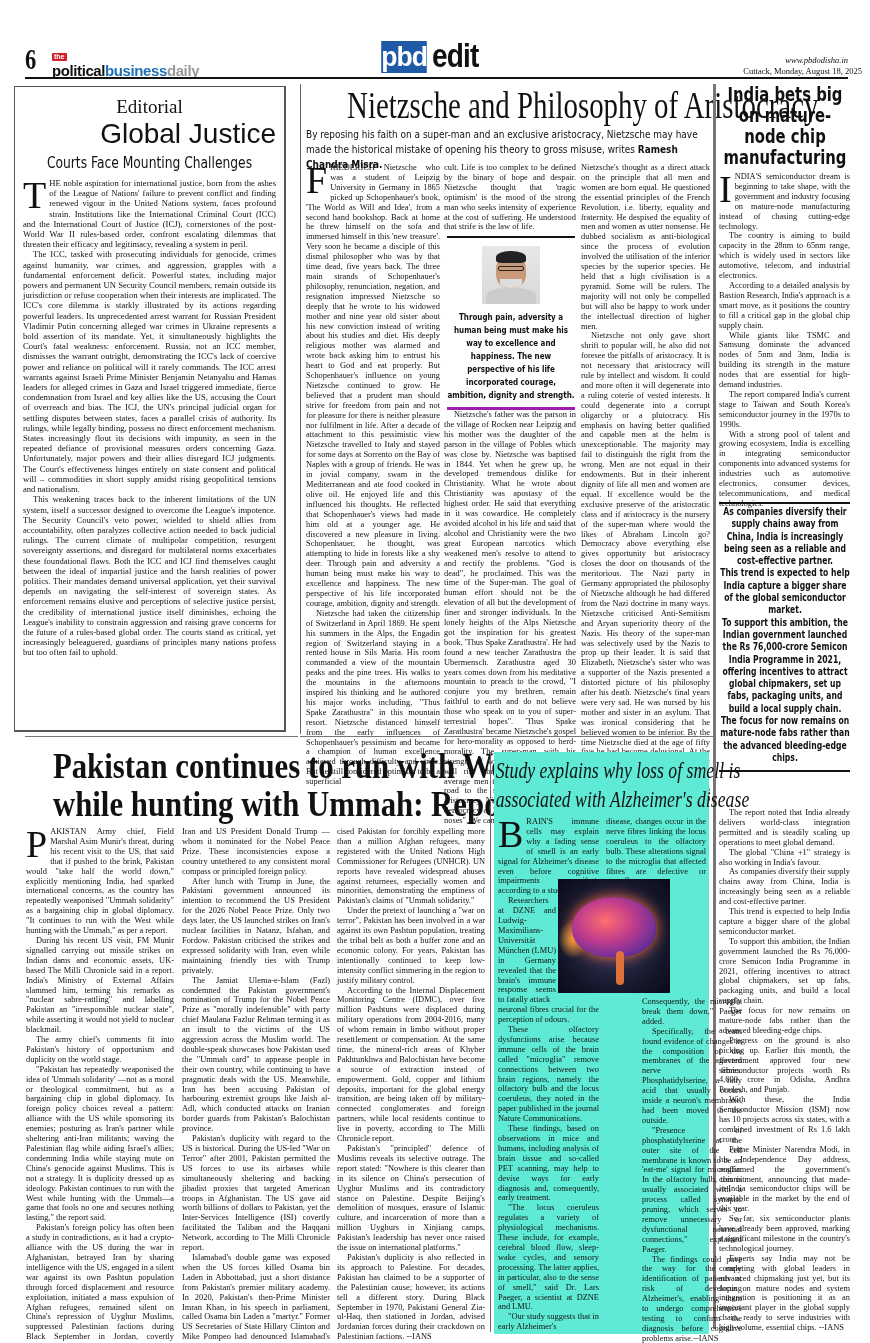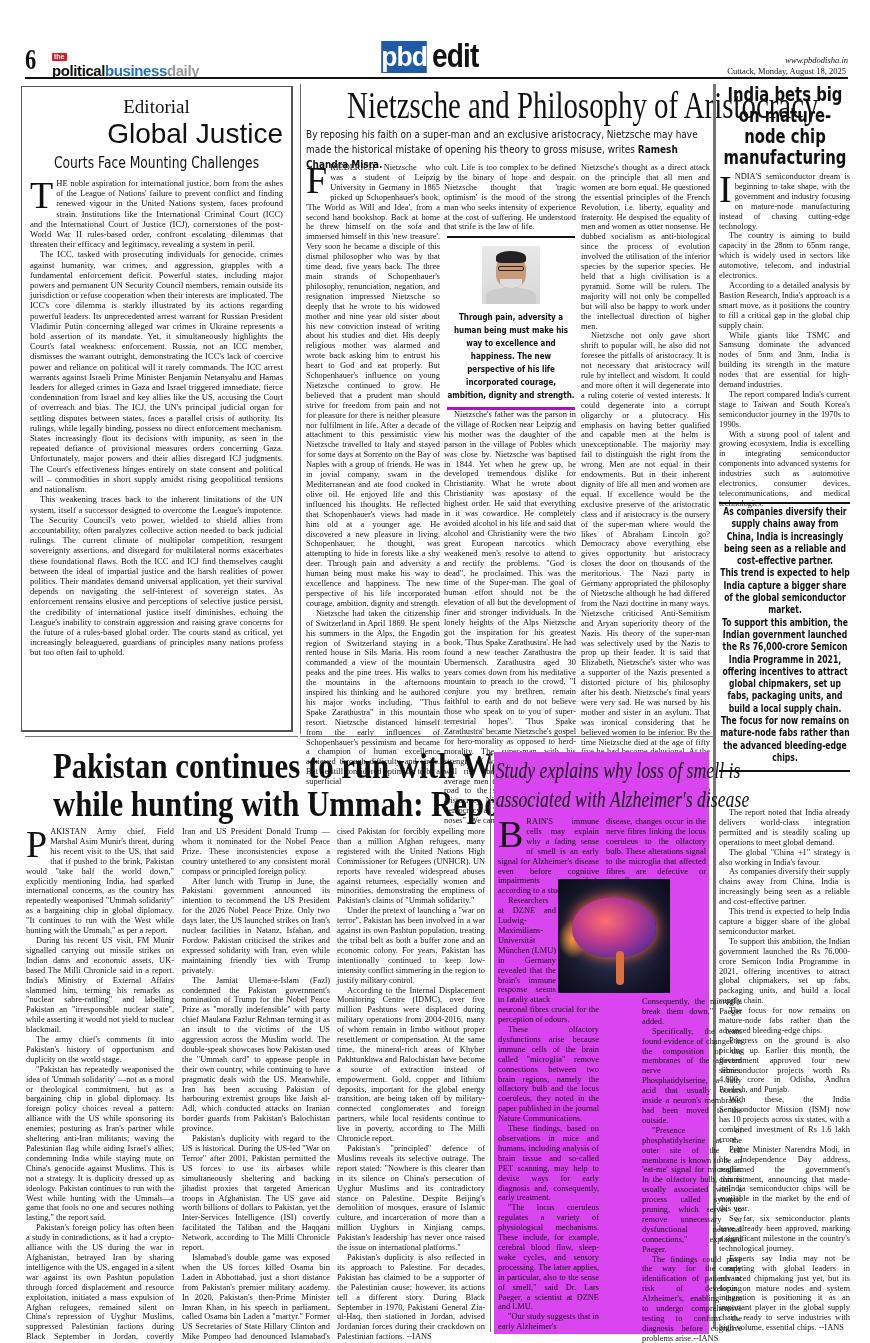--- a/index.html
+++ b/index.html
@@ -13,24 +13,24 @@
   .drop{float:left;font-size:38px;line-height:30px;margin:2px 3px 0 0;font-family:"Liberation Serif",serif;}
   
   .pageno{left:25px;top:44px;font-size:30px;font-weight:bold;font-family:"Liberation Serif",serif;line-height:30px;transform:scaleX(0.75);transform-origin:left;}
   .brand{left:52px;top:45px;}
   .brand .the{display:inline-block;background:#d0202a;color:#fff;font-size:7px;font-weight:bold;font-family:"Liberation Sans",sans-serif;padding:0 2px;line-height:8px;border-radius:1px;}
   .brand .nm{font-family:"Liberation Sans",sans-serif;font-weight:bold;font-size:15px;letter-spacing:-0.4px;line-height:16px;}
   .brand .pol{color:#111;} .brand .bus{color:#1f6fb7;} .brand .dly{color:#999;}
   .logo{left:380px;top:41px;width:48px;height:32px;background:#1f5aa6;color:#fff;font-family:"Liberation Sans",sans-serif;font-weight:bold;font-size:28px;line-height:32px;text-align:center;letter-spacing:-1px;transform:scaleX(0.95);}
   .edit{left:432px;top:38px;font-family:"Liberation Sans",sans-serif;font-weight:bold;font-size:33px;line-height:36px;letter-spacing:-1px;transform:scaleX(0.85);transform-origin:left;}
   .site{right:22px;top:55px;font-size:8.5px;font-style:italic;text-align:right;}
-  .date{right:24px;top:66px;font-size:8.5px;text-align:right;}
+  .date{right:8px;top:66px;font-size:8.5px;text-align:right;}
   .rule-top{left:25px;top:77px;width:823px;height:2px;background:#111;}
   
-  .edbox{left:21px;top:86px;width:272px;height:646px;border:1px solid #555;border-right-width:2px;border-bottom-width:2px;padding:10px 8px 6px 8px;}
+  .edbox{left:14px;top:86px;width:272px;height:646px;border:1px solid #555;border-right-width:2px;border-bottom-width:2px;padding:10px 8px 6px 8px;}
   .edbox h3{font-size:19px;text-align:center;font-weight:normal;line-height:20px;font-family:"Liberation Serif",serif;}
   .edbox h1{font-size:28px;text-align:right;font-weight:normal;line-height:34px;font-family:Liberation Sans, sans-serif;}
   .edbox h2{font-size:15px;text-align:center;font-weight:normal;line-height:24px;margin-bottom:3px;font-family:"DejaVu Sans",sans-serif;transform:scaleX(0.82);}
   .edbox .txt{font-size:8.6px;line-height:10.2px;}
   
   .nz-title{left:302px;top:84px;width:410px;font-size:37px;line-height:44px;font-weight:normal;text-align:center;font-family:"Liberation Serif",serif;white-space:nowrap;transform:scaleX(0.78);transform-origin:center;}
   .nz-deck{left:306px;top:127px;width:405px;font-family:"DejaVu Sans",sans-serif;font-size:11.2px;line-height:15px;transform:scaleX(0.8);transform-origin:left;width:506px;}
   .nz-deck b{font-weight:bold;}
   .vline{background:#666;width:1px;}
   .nzcol{top:163px;width:134px;}
@@ -46,21 +46,21 @@
   
   .sbox{left:719px;top:84px;width:131px;}
   .sbox h1{font-family:"DejaVu Sans",sans-serif;font-weight:bold;font-size:19px;line-height:21px;text-align:center;transform:scaleX(0.78);width:168px;margin-left:-18px;}
   .sbar{left:713px;top:84px;width:3px;height:1245px;background:#777;}
   .squote{left:719px;top:502px;width:131px;border-top:2px solid #111;border-bottom:2px solid #111;padding:2px 0 6px 0;}
   .squote p{font-family:"DejaVu Sans",sans-serif;font-weight:bold;font-size:9.6px;line-height:12.3px;text-align:center;transform:scaleX(0.8);width:164px;margin-left:-16px;}
   
   .pk-title{left:25px;top:748px;width:465px;font-family:"Liberation Serif",serif;font-weight:bold;font-size:35px;line-height:38px;text-align:center;transform:scaleX(0.88);transform-origin:center;white-space:nowrap;}
   .pkcol{top:827px;width:148px;}
   
-  .stbox{left:494px;top:752px;width:215px;height:582px;background:#d946ef;padding:4px 13px 0 4px;}
+  .stbox{left:494px;top:752px;width:215px;height:582px;background:#5eead4;padding:4px 13px 0 4px;}
   .st-title{font-family:"Liberation Serif",serif;font-style:italic;font-size:24px;line-height:29px;text-align:center;transform:scaleX(0.74);width:290px;margin-left:-40px;white-space:nowrap;}
   .brain{left:558px;top:879px;width:112px;height:114px;background:radial-gradient(ellipse at 50% 50%,#3a3d6a 0%,#141628 70%,#0a0b18 100%);overflow:hidden;}
   .brain .lobe{position:absolute;left:14px;top:18px;width:84px;height:60px;border-radius:50% 50% 45% 45%;background:radial-gradient(ellipse at 40% 40%,#ff6e6e 0%,#c03c8c 40%,#5a2c9c 80%);box-shadow:0 0 14px #ff6a3c;}
   .brain .stem{position:absolute;left:58px;top:72px;width:8px;height:34px;background:#e0703a;border-radius:4px;}
   .brain .glow{position:absolute;left:0;top:40px;width:30px;height:40px;background:radial-gradient(#ffae3c,transparent 70%);}
 </style>
 </head>
 <body>
 
 <div class="abs pageno">6</div>

